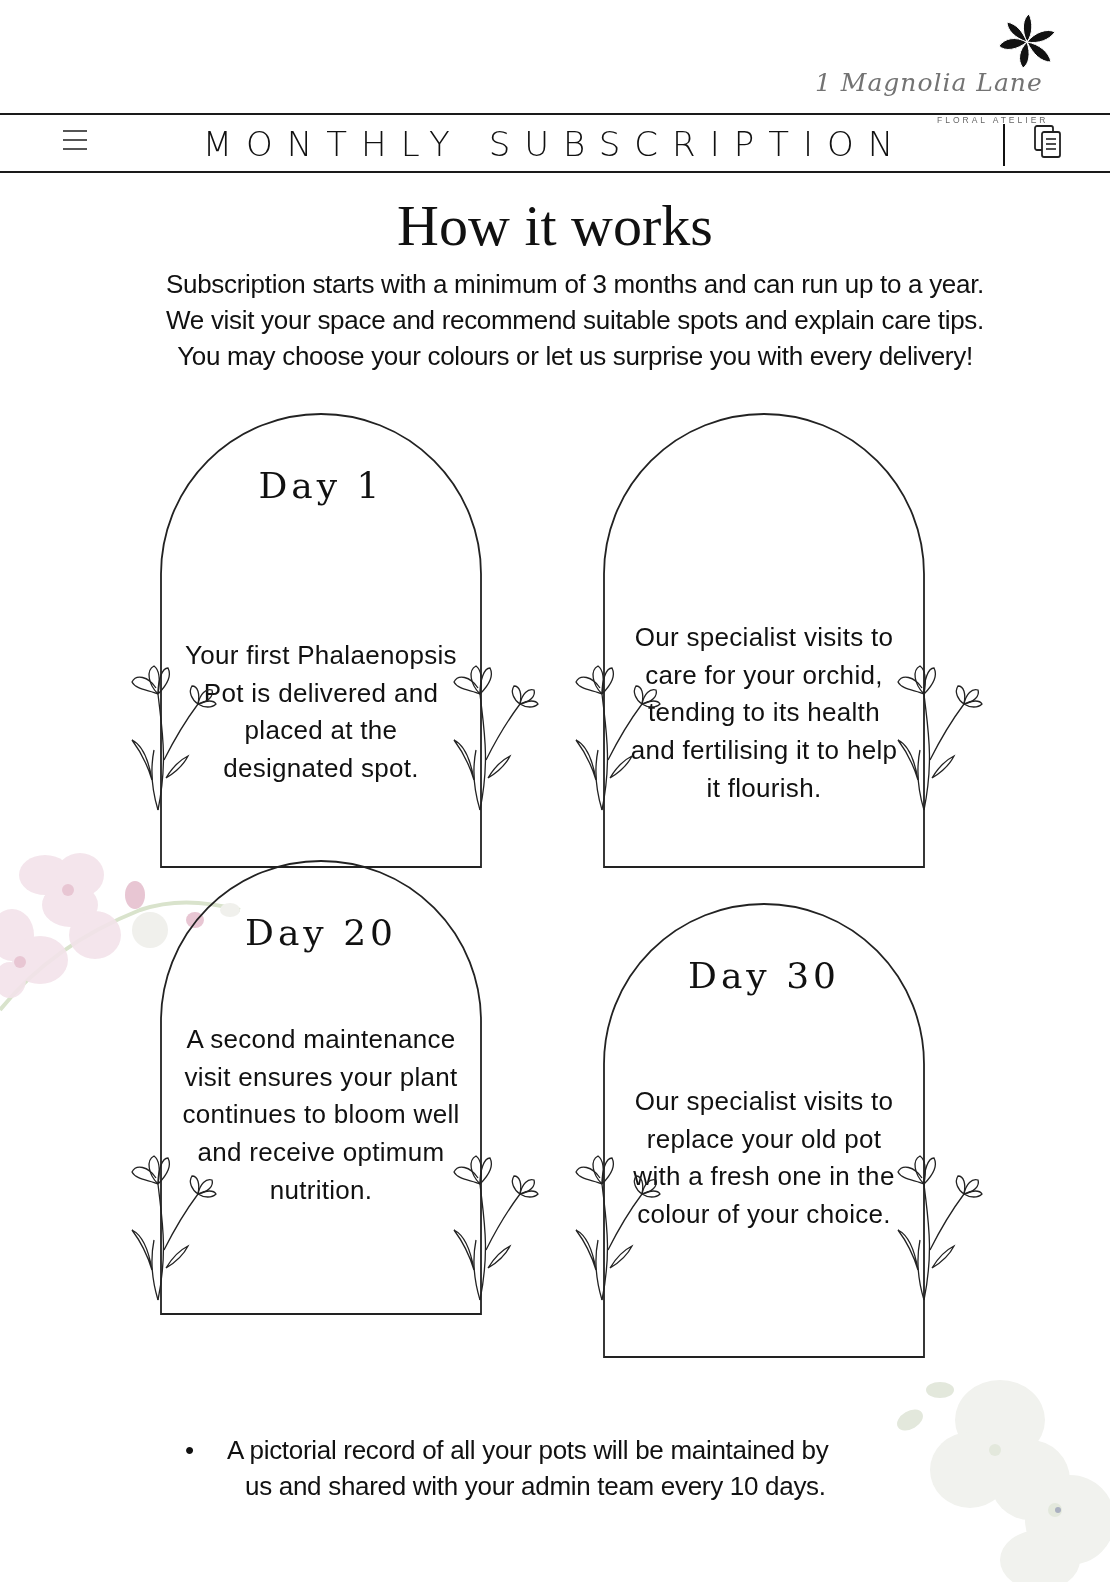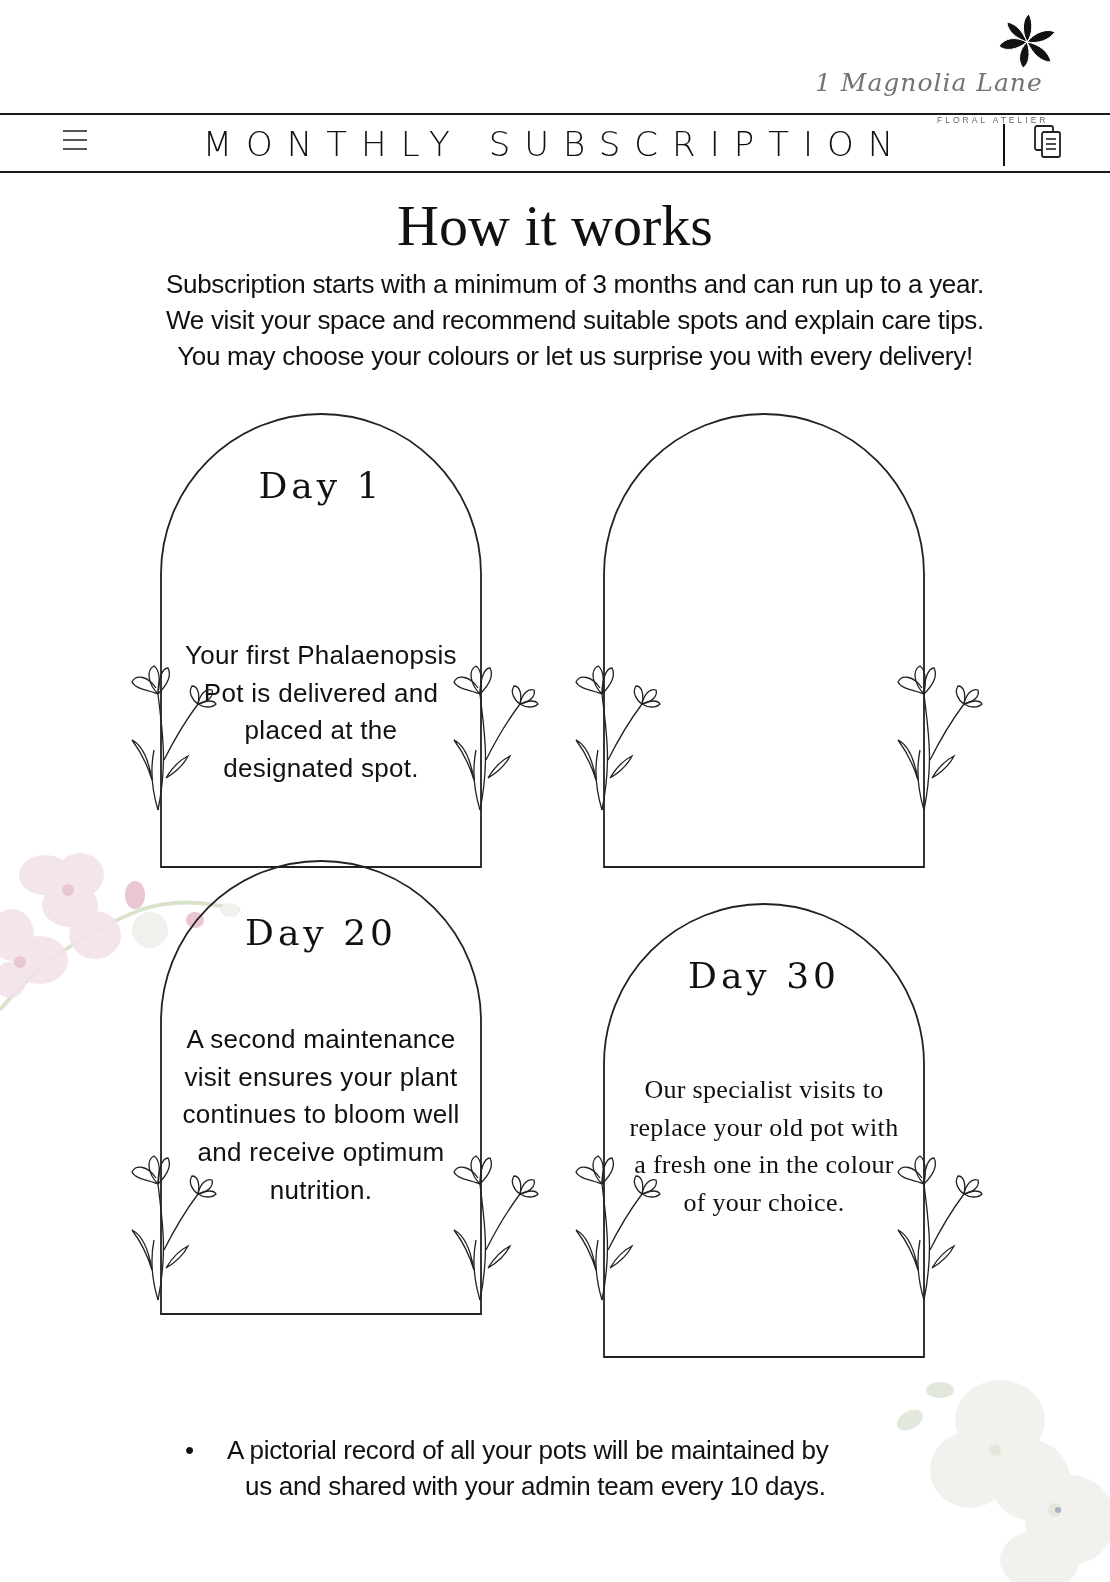--- a/index.html
+++ b/index.html
@@ -156,36 +156,37 @@
     <path d="M1 454 L1 161 A160 160 0 0 1 321 161 L321 454 Z" fill="none" stroke="#222" stroke-width="1.8"></path>
   </svg>
   <div class="day" style="top:52px;">Day 1</div>
   <div class="desc" style="top:224px;">Your first Phalaenopsis Pot is delivered and placed at the designated spot.</div>
 </div>
 
 <div class="card" style="left:603px; top:413px;">
   <svg class="arch" width="322" height="455" viewBox="0 0 322 455">
     <path d="M1 454 L1 161 A160 160 0 0 1 321 161 L321 454 Z" fill="none" stroke="#222" stroke-width="1.8"></path>
   </svg>
+  <div class="desc" style="top:206px;">Our specialist visits to care for your orchid, tending to its health and fertilising it to help it flourish.</div>
 </div>
 
 <div class="card" style="left:160px; top:860px;">
   <svg class="arch" width="322" height="455" viewBox="0 0 322 455">
     <path d="M1 454 L1 161 A160 160 0 0 1 321 161 L321 454 Z" fill="none" stroke="#222" stroke-width="1.8"></path>
   </svg>
   <div class="day" style="top:52px;">Day 20</div>
   <div class="desc" style="top:161px;">A second maintenance visit ensures your plant continues to bloom well and receive optimum nutrition.</div>
 </div>
 
 <div class="card" style="left:603px; top:903px;">
   <svg class="arch" width="322" height="455" viewBox="0 0 322 455">
     <path d="M1 454 L1 161 A160 160 0 0 1 321 161 L321 454 Z" fill="none" stroke="#222" stroke-width="1.8"></path>
   </svg>
   <div class="day" style="top:52px;text-align:center;">Day 30</div>
-  <div class="desc" style="top:168px;font-family:Liberation Serif, serif;">Our specialist visits to replace your old pot with a fresh one in the colour of your choice.</div>
+  <div class="desc" style="top:180px;">Our specialist visits to replace your old pot with a fresh one in the colour of your choice.</div>
 </div>
 
 <svg width="0" height="0" style="position:absolute">
   <defs>
     <g id="sprig">
       <g fill="none" stroke="#222" stroke-width="1.3">
         <path d="M30 34 C34 70 40 100 30 150"></path>
         <path d="M30 34 C22 30 8 30 4 22 C8 14 20 16 28 28"></path>
         <path d="M30 34 C20 24 18 10 26 6 C32 10 32 22 30 34"></path>
         <path d="M30 34 C30 20 34 8 40 8 C44 16 38 26 30 34"></path>

